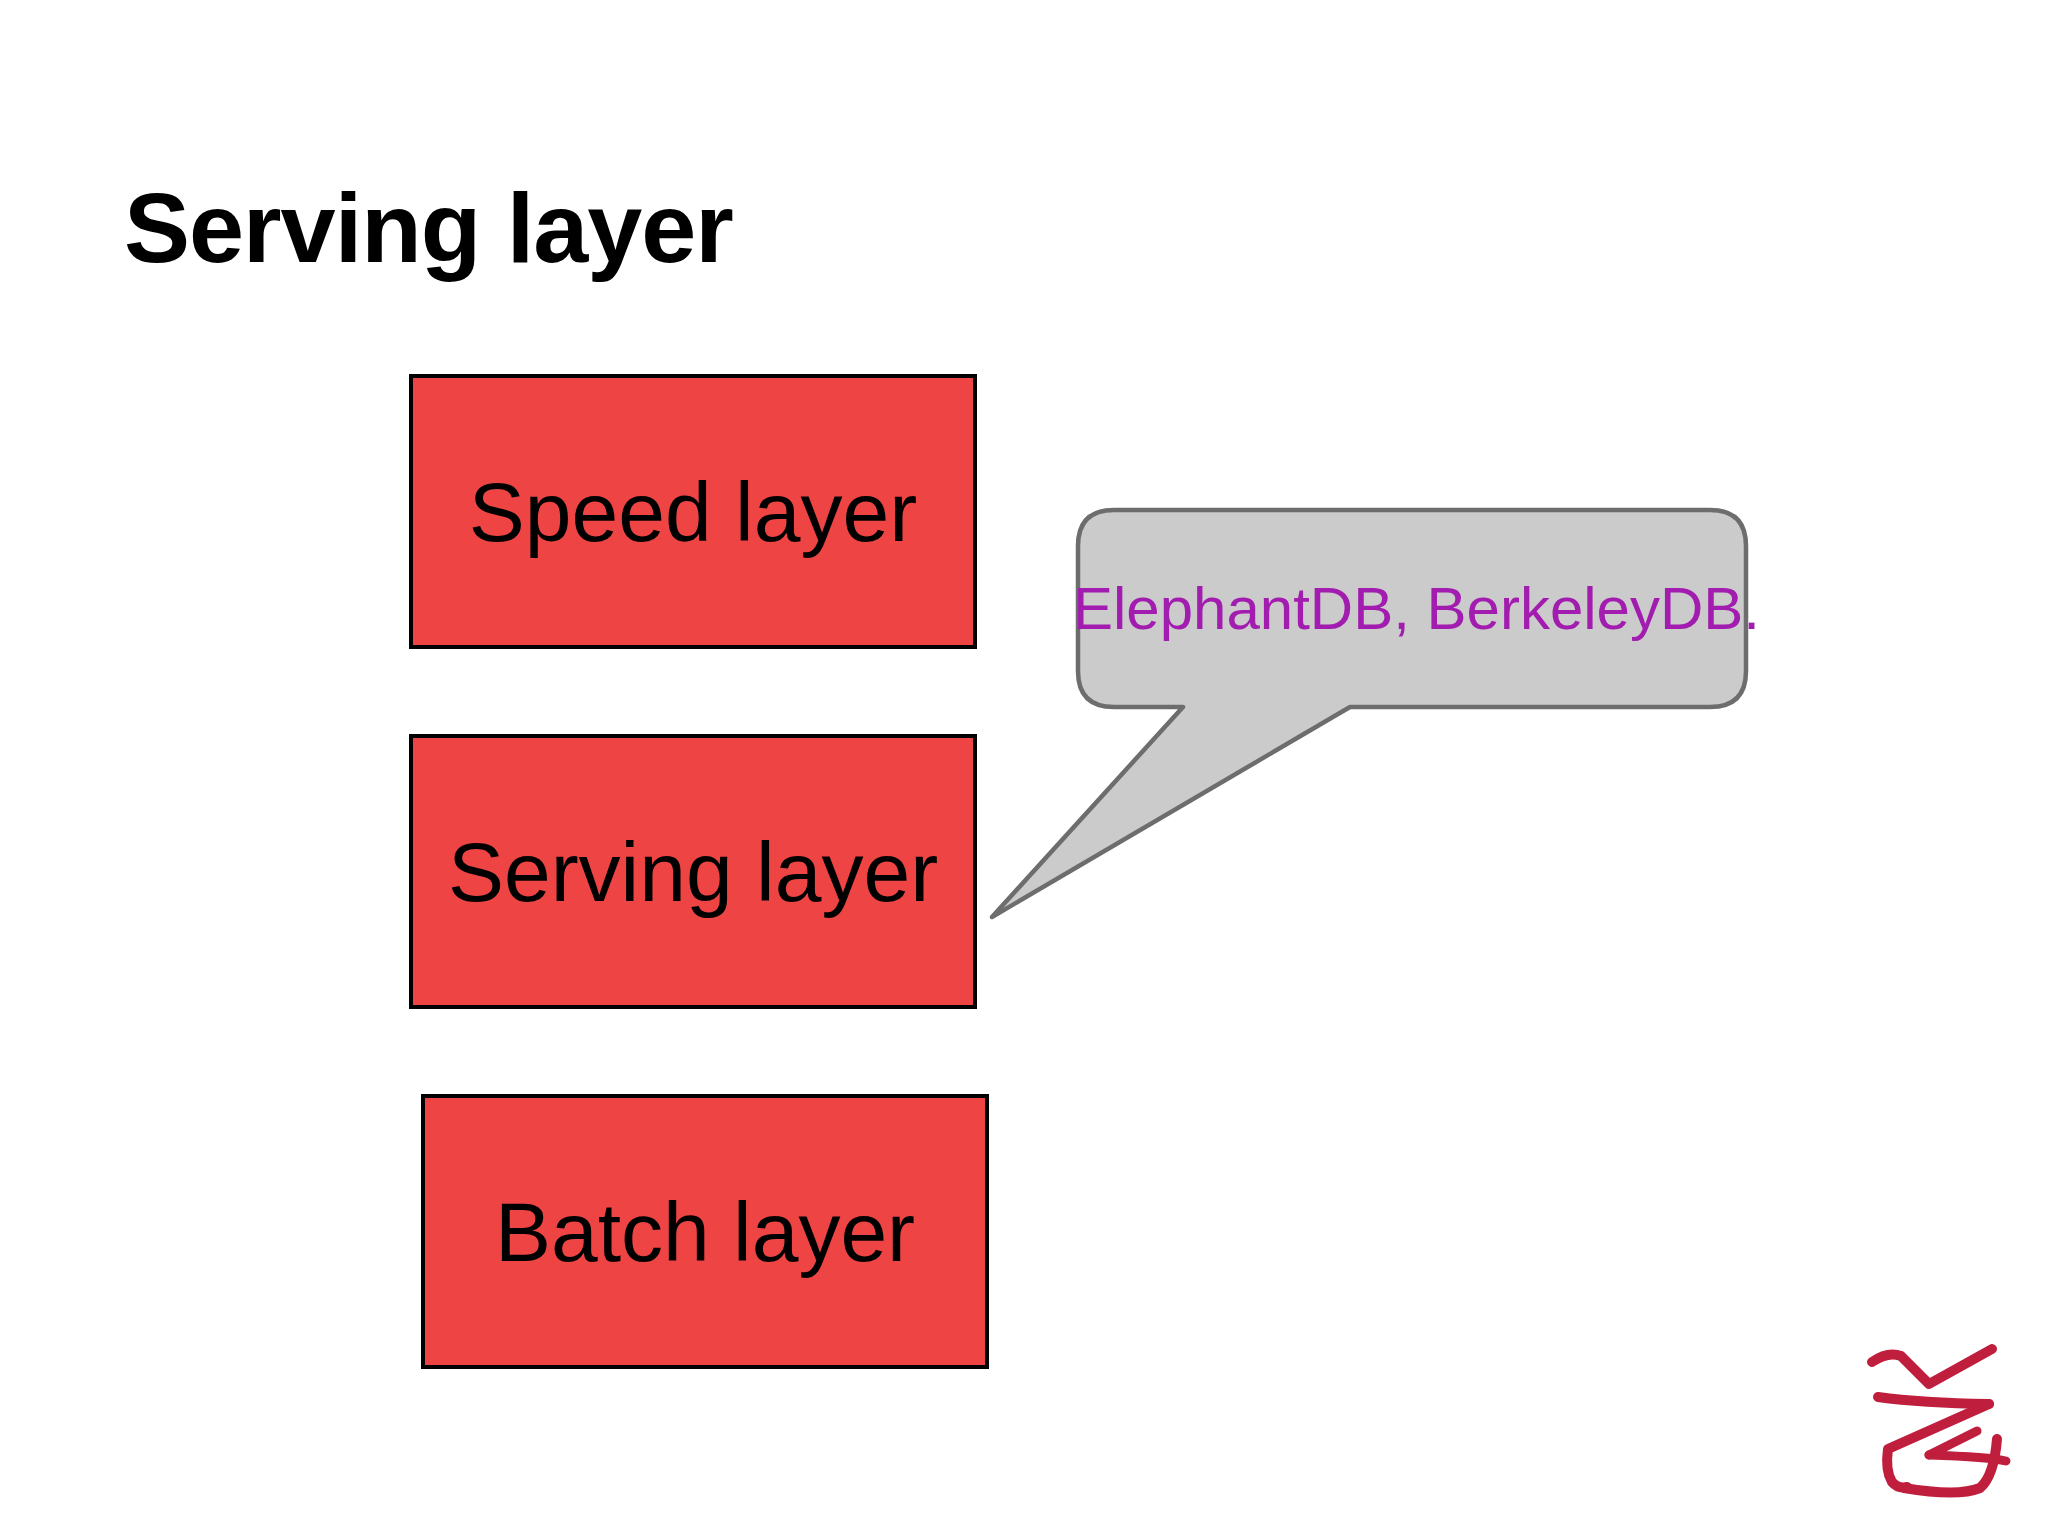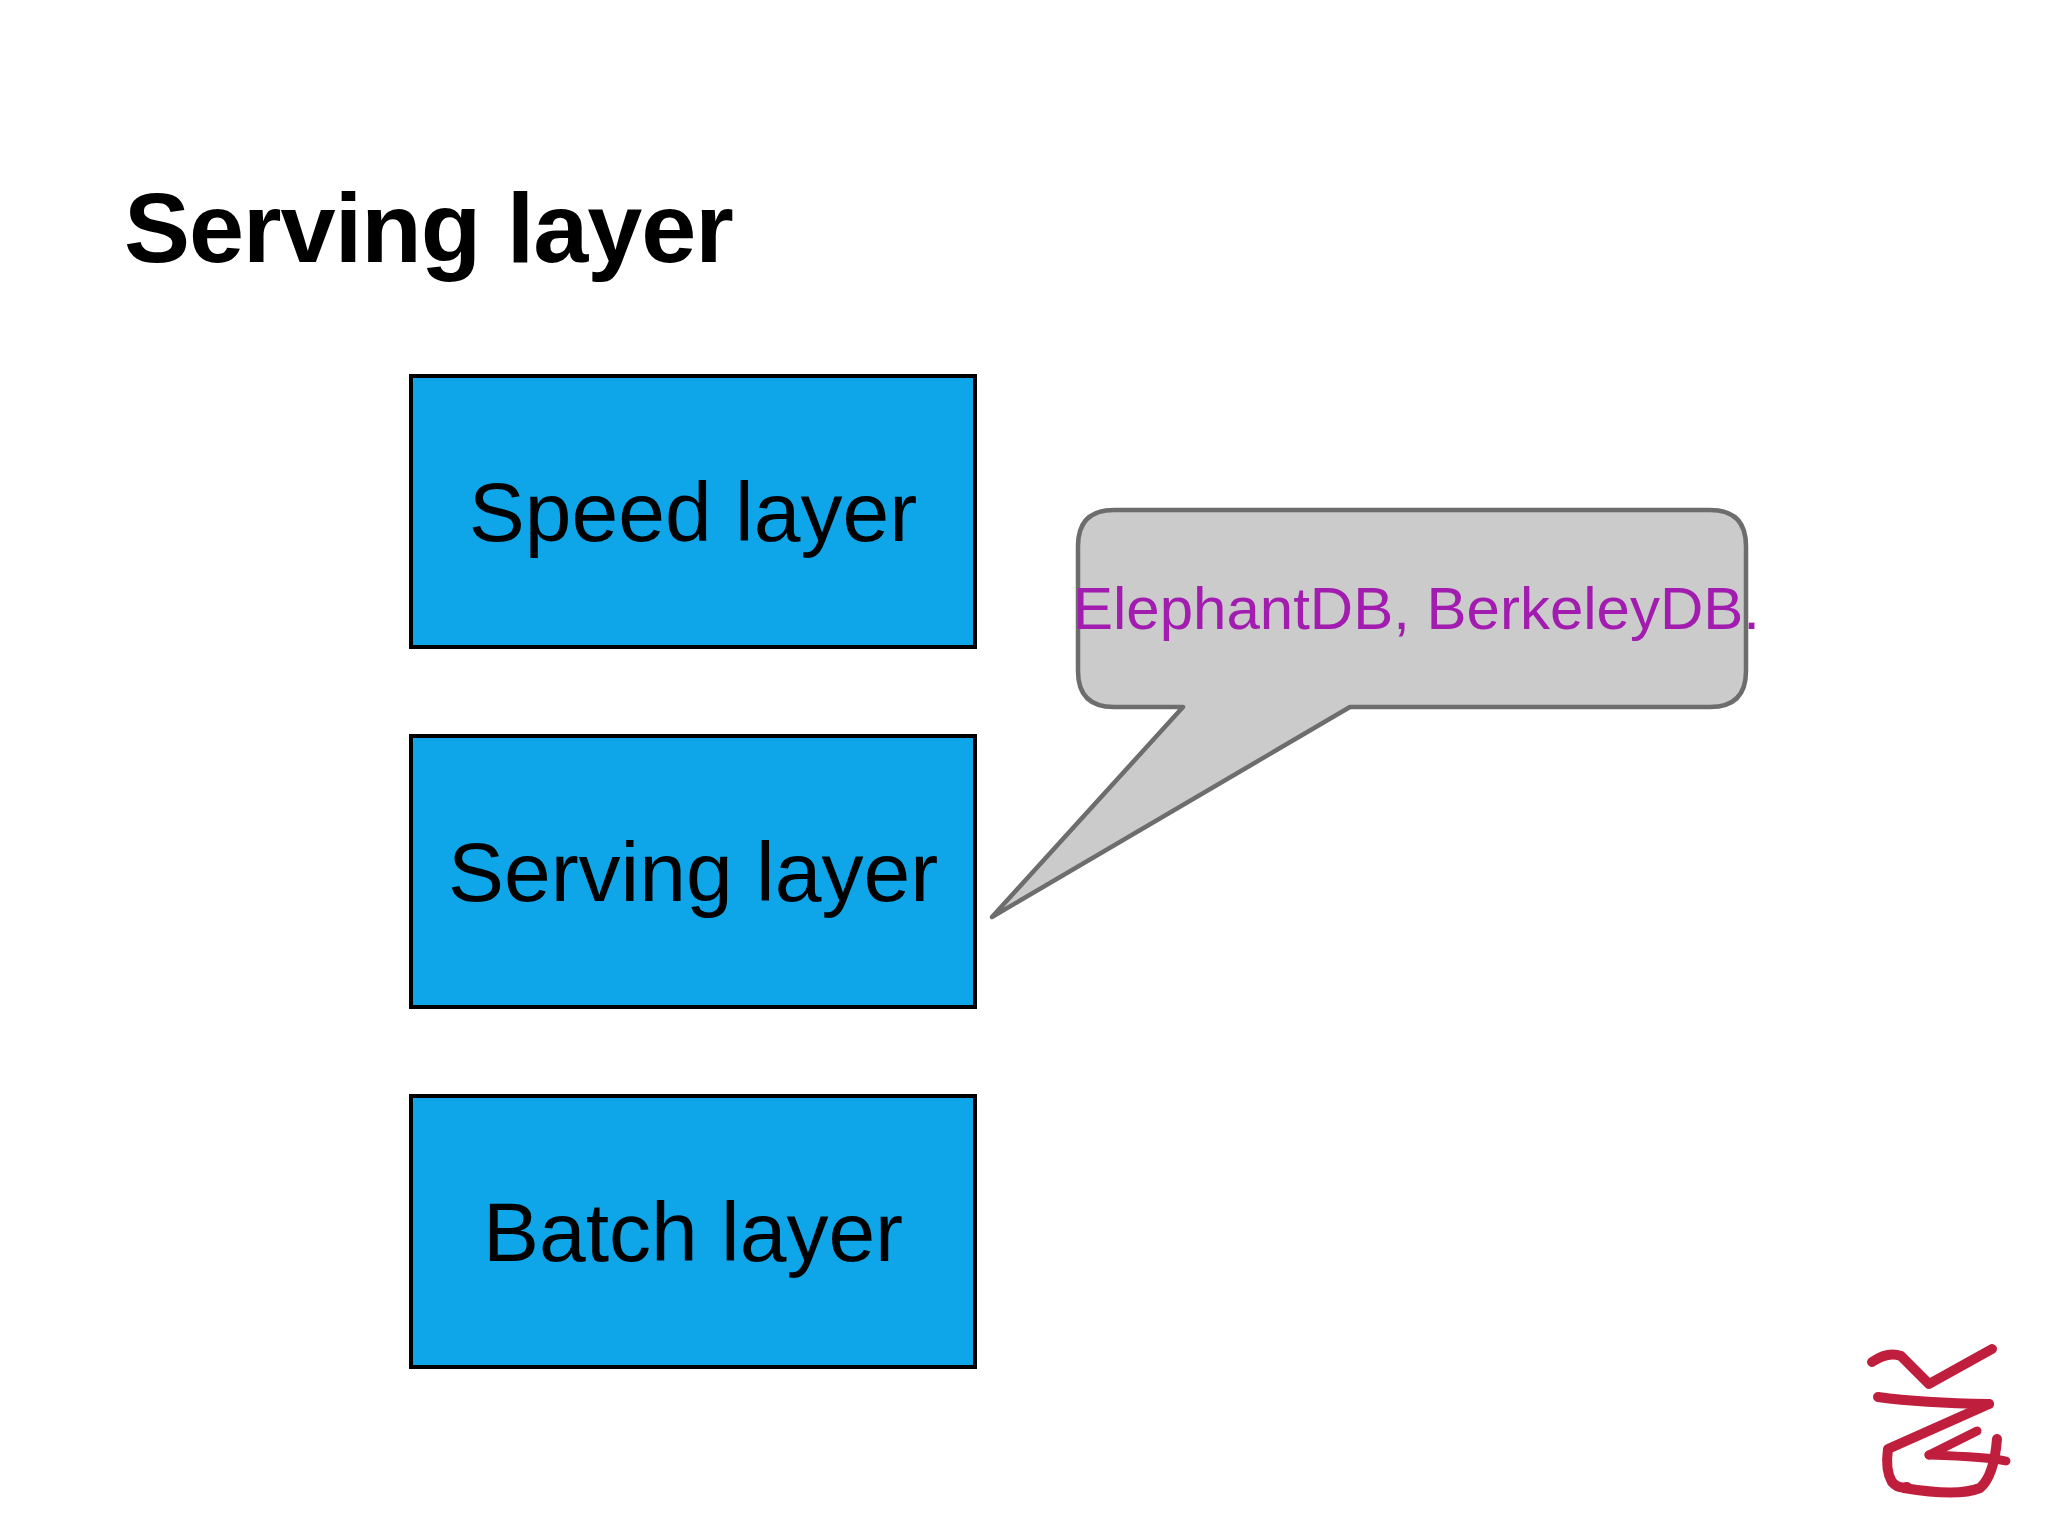--- a/index.html
+++ b/index.html
@@ -26,31 +26,31 @@
     letter-spacing: -1px;
     line-height: 1.0;
     white-space: nowrap;
   }
   .layer-box {
     position: absolute;
     left: 409px;
     width: 560px;
     height: 267px;
     border: 4px solid #000000;
-    background: #0ea5e9;
+    background: #ef4444;
     display: flex;
     align-items: center;
     justify-content: center;
     font-size: 84px;
     line-height: 1;
     white-space: nowrap;
   }
   .layer-box.speed   { top: 374px; }
   .layer-box.serving { top: 734px; }
-  .layer-box.batch   { top: 1094px; }
+  .layer-box.batch   { top: 1094px; margin-left: 12px; }
 
   .overlay-svg {
     position: absolute;
     left: 0;
     top: 0;
     width: 2048px;
     height: 1536px;
     pointer-events: none;
   }
   .bubble-text {

